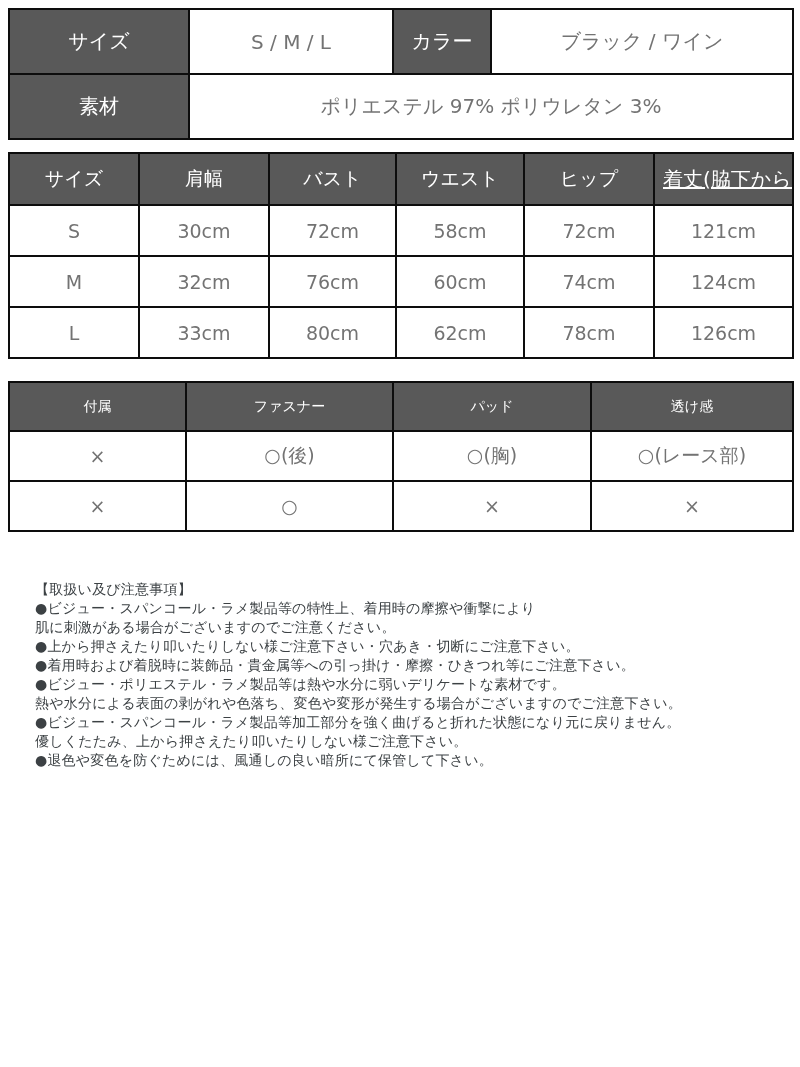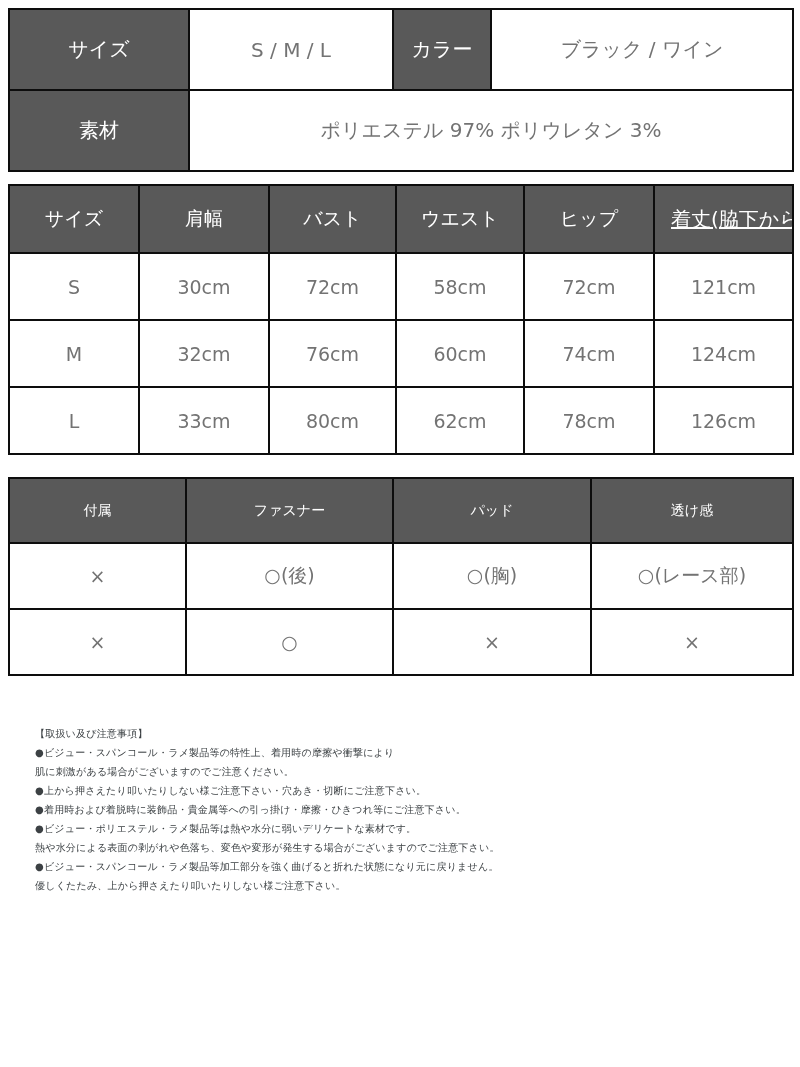--- a/index.html
+++ b/index.html
@@ -20,21 +20,21 @@
   }
   table {
     border-collapse: collapse;
     table-layout: fixed;
     width: 784px;
   }
   th, td {
     border: 2px solid #0d0d0d;
     text-align: center;
     vertical-align: middle;
-    padding: 16px;
+    padding: 8px;
     overflow: hidden;
     white-space: nowrap;
   }
   th {
     background: #595959;
     color: #ffffff;
     font-weight: normal;
   }
   td {
     background: #ffffff;
@@ -66,21 +66,21 @@
     font-size: 14px;
   }
   .features-table td {
     height: 32px;
     font-size: 19px;
   }
 
   
   .notes {
     margin: 48px 0 0 27px;
-    font-size: 10px;
+    font-size: 14px;
     line-height: 19px;
     color: #3c4144;
     letter-spacing: 0.2px;
   }
   .notes div { white-space: nowrap; }
 </style>
 </head>
 <body>
 
 <div class="page">
@@ -183,15 +183,16 @@
   <div class="notes">
     <div>【取扱い及び注意事項】</div>
     <div>●ビジュー・スパンコール・ラメ製品等の特性上、着用時の摩擦や衝撃により</div>
     <div>肌に刺激がある場合がございますのでご注意ください。</div>
     <div>●上から押さえたり叩いたりしない様ご注意下さい・穴あき・切断にご注意下さい。</div>
     <div>●着用時および着脱時に装飾品・貴金属等への引っ掛け・摩擦・ひきつれ等にご注意下さい。</div>
     <div>●ビジュー・ポリエステル・ラメ製品等は熱や水分に弱いデリケートな素材です。</div>
     <div>熱や水分による表面の剥がれや色落ち、変色や変形が発生する場合がございますのでご注意下さい。</div>
     <div>●ビジュー・スパンコール・ラメ製品等加工部分を強く曲げると折れた状態になり元に戻りません。</div>
     <div>優しくたたみ、上から押さえたり叩いたりしない様ご注意下さい。</div>
+    <div>●退色や変色を防ぐためには、風通しの良い暗所にて保管して下さい。</div>
   </div>
 
 </div>
 
 </body></html>

